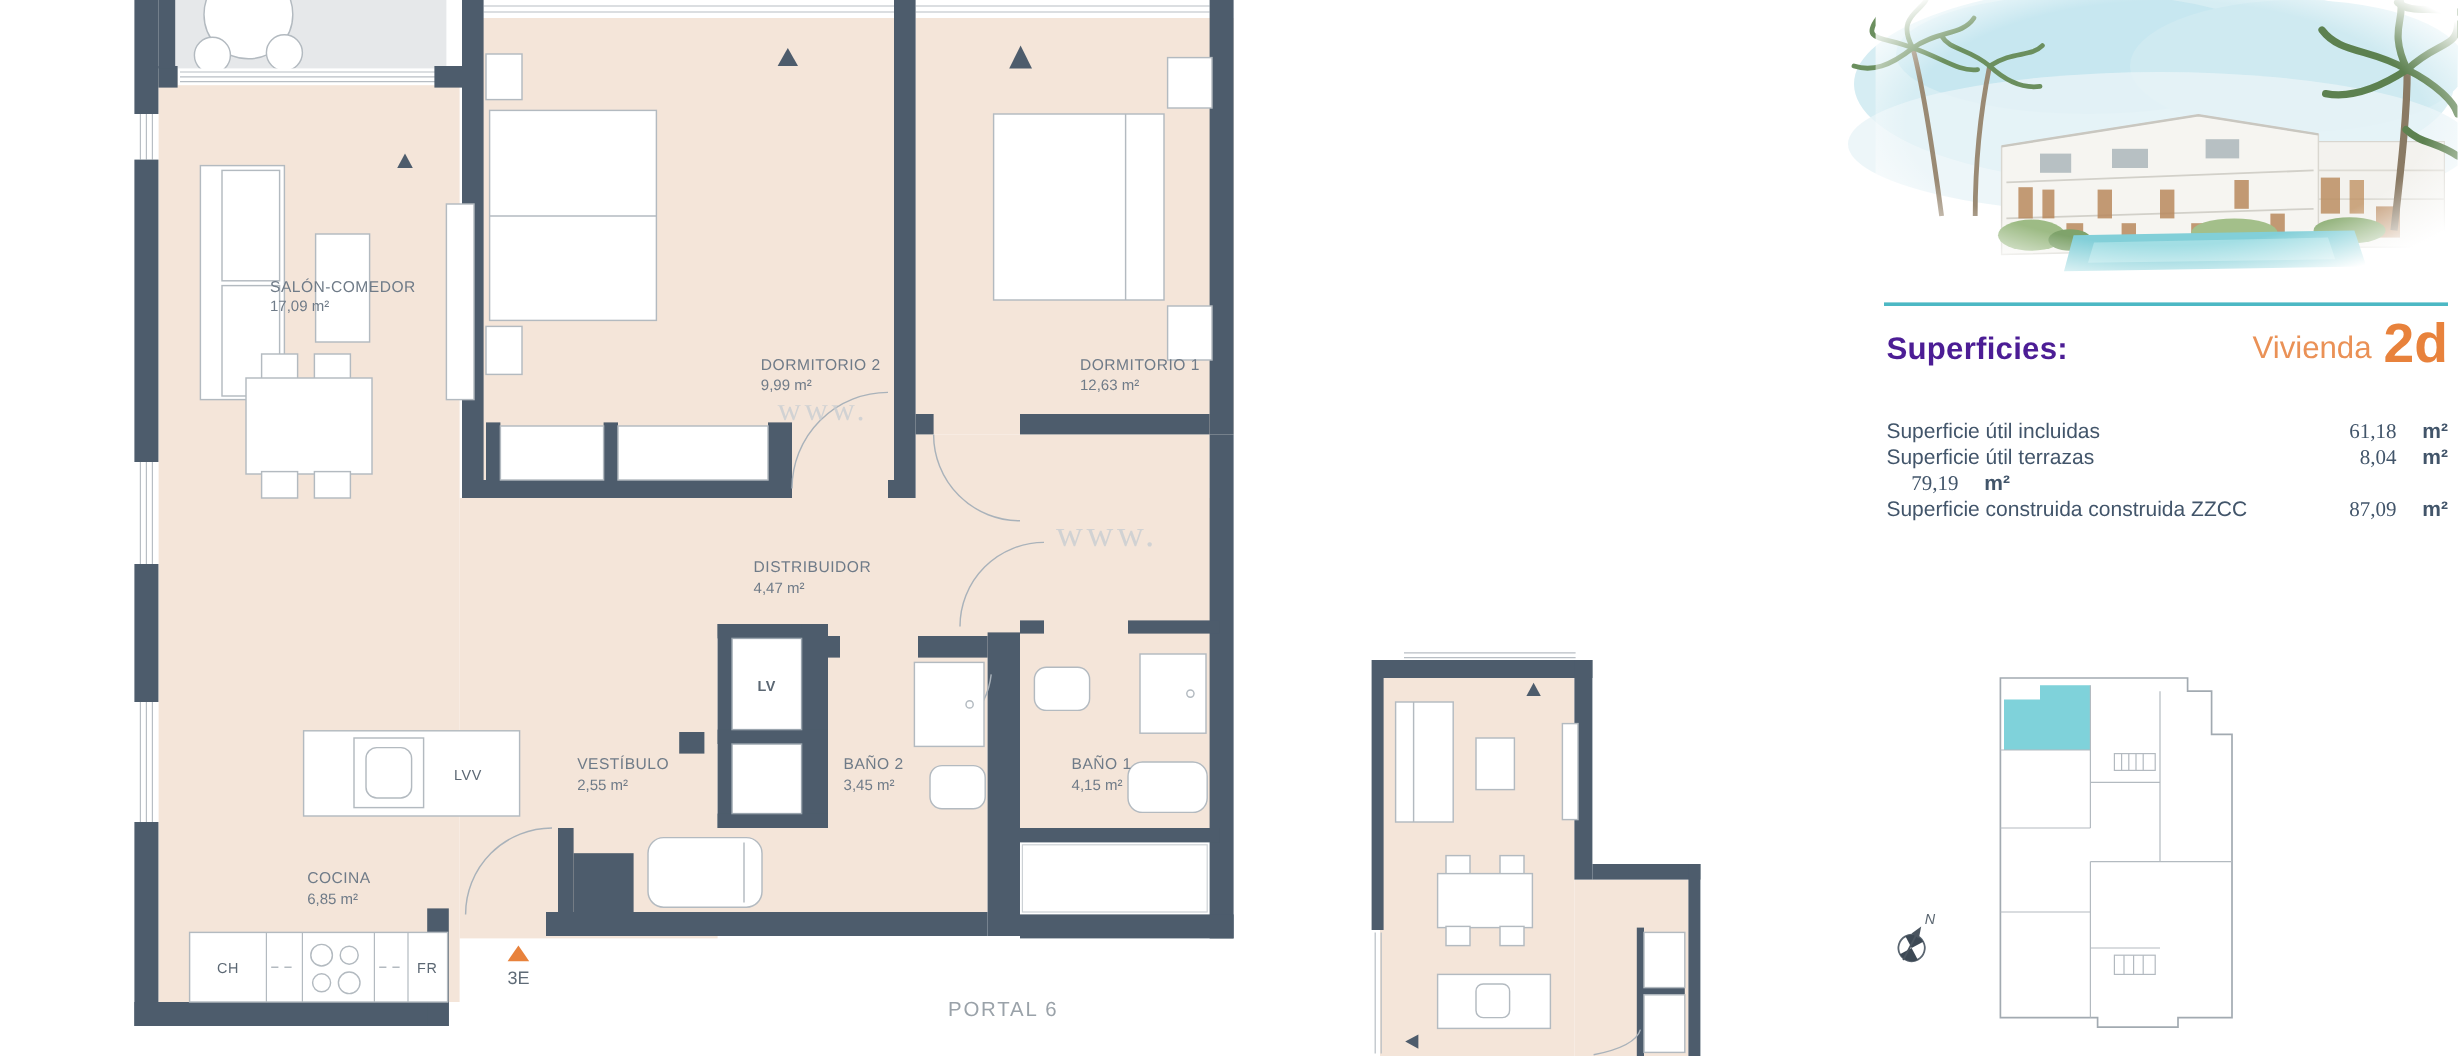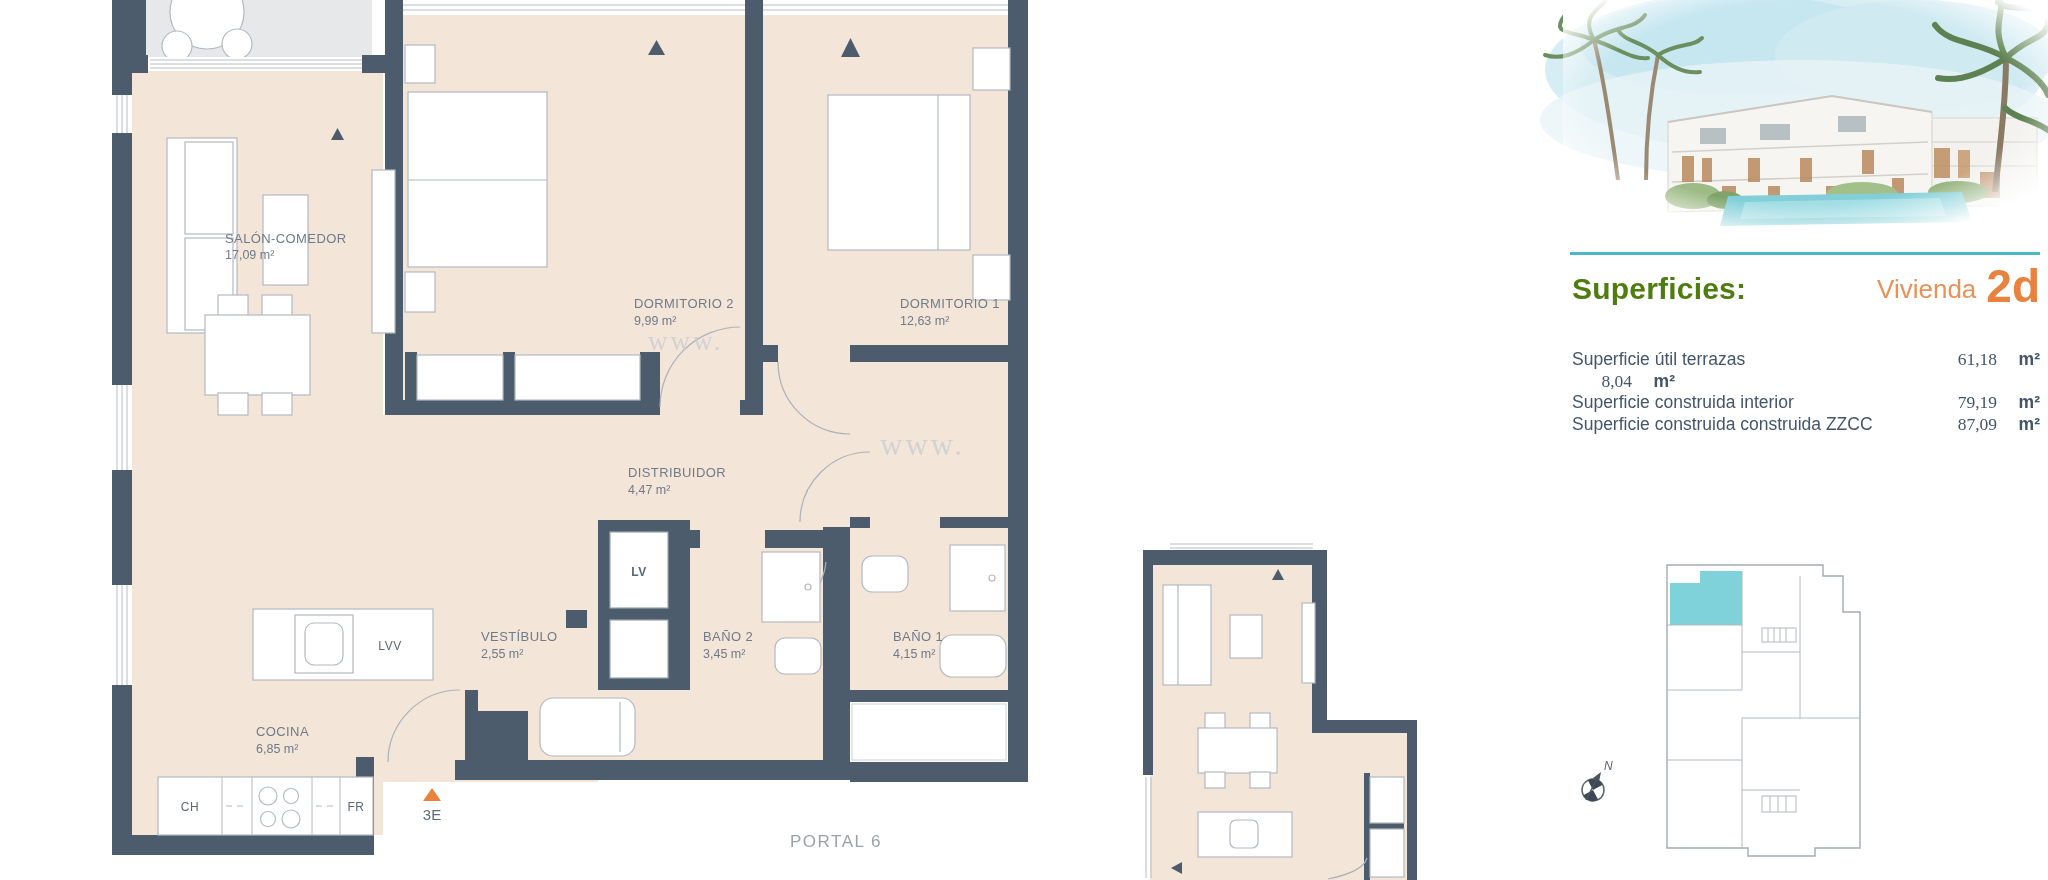--- a/index.html
+++ b/index.html
@@ -7,21 +7,21 @@
   .canvas{position:relative;width:2048px;height:880px;background:#ffffff;}
   svg text{font-family:"Liberation Sans",sans-serif;}
   .room-name{fill:#6f7b88;font-size:13px;letter-spacing:.4px;}
   .room-area{fill:#6f7b88;font-size:12.5px;}
   .appliance{fill:#5b6773;font-size:12px;letter-spacing:.5px;}
   .marker-label{fill:#5f6b77;font-size:15px;}
   .portal{fill:#9aa2a9;font-size:17px;letter-spacing:1.5px;}
   .watermark{fill:#c6ccd1;font-family:"Liberation Serif",serif;font-size:27px;letter-spacing:3px;opacity:.75;}
   .panel-divider{position:absolute;left:1570px;top:252px;width:470px;height:3px;background:#4cb8c4;}
   .panel-heading{position:absolute;left:1572px;top:266px;width:468px;display:flex;justify-content:space-between;align-items:flex-end;}
-  .superficies{font-size:30px;font-weight:bold;color:#4d7c0f;letter-spacing:.2px;}
+  .superficies{font-size:26px;font-weight:bold;color:#4c1d95;letter-spacing:.2px;}
   .unit-wrap{display:flex;align-items:flex-end;}
   .vivienda{font-size:26px;color:#ea9156;margin-right:10px;line-height:34px;}
   .unit-code{font-size:46px;font-weight:bold;color:#e8823c;line-height:40px;}
   .areas-table{position:absolute;left:1572px;top:349px;width:468px;}
   .arow{display:flex;font-size:17.5px;color:#42556a;line-height:21.5px;}
   .arow .lbl{flex:1;}
   .arow .val{width:60px;text-align:right;font-family:Liberation Serif, serif;}
   .arow .unit{width:36px;text-align:right;padding-left:7px;font-weight:bold;}
 </style>
 </head>
@@ -412,30 +412,30 @@
   <div class="panel-heading">
     <div class="superficies">Superficies:</div>
     <div class="unit-wrap">
       <span class="vivienda">Vivienda</span>
       <span class="unit-code">2d</span>
     </div>
   </div>
 
   <div class="areas-table">
     <div class="arow">
-      <span class="lbl">Superficie útil terrazas</span>
+      <span class="lbl">Superficie útil incluidas</span>
       <span class="val">61,18</span>
       <span class="unit">m²</span>
     </div>
     <div class="arow">
+      <span class="lbl">Superficie útil terrazas</span>
       <span class="val">8,04</span>
       <span class="unit">m²</span>
     </div>
     <div class="arow">
-      <span class="lbl">Superficie construida interior</span>
       <span class="val">79,19</span>
       <span class="unit">m²</span>
     </div>
     <div class="arow">
       <span class="lbl">Superficie construida construida ZZCC</span>
       <span class="val">87,09</span>
       <span class="unit">m²</span>
     </div>
   </div>
 

